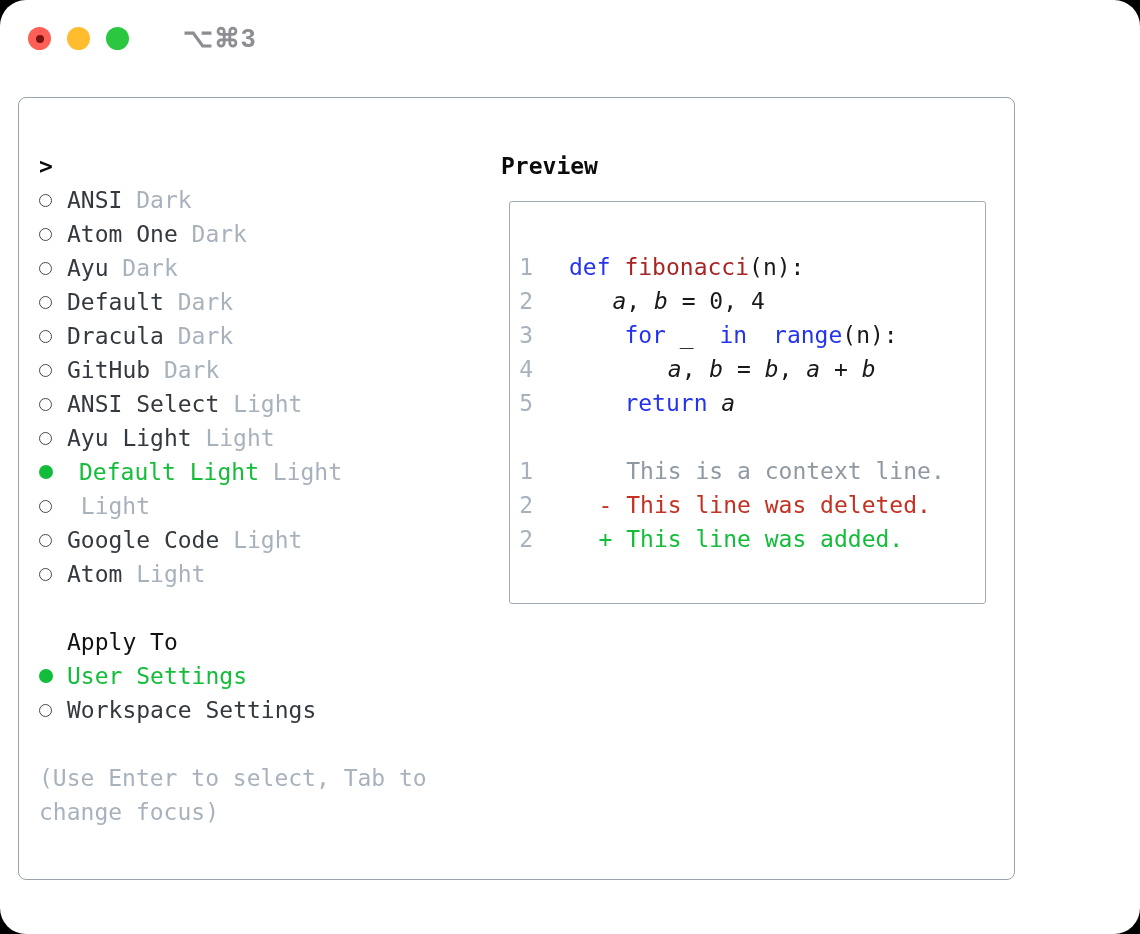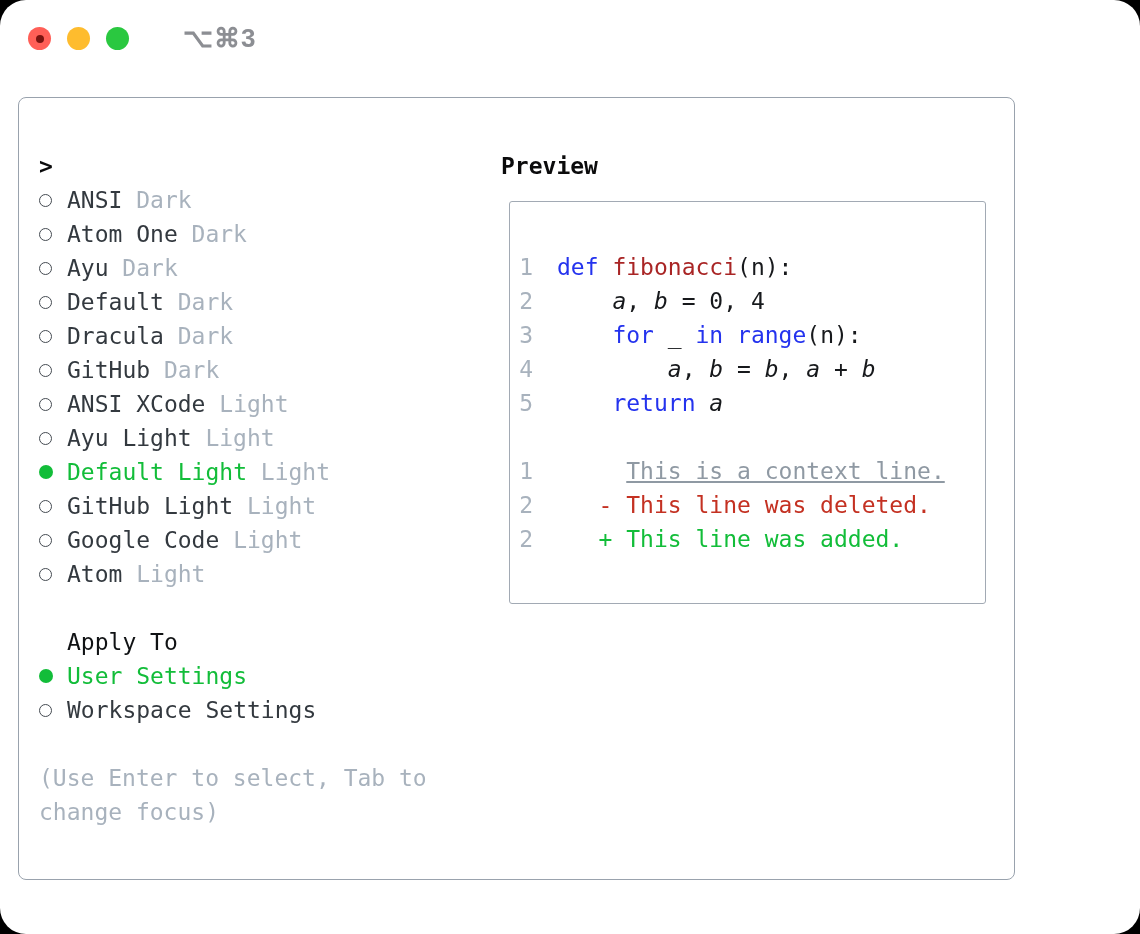--- a/index.html
+++ b/index.html
@@ -40,43 +40,43 @@
   .mark{width:28px;flex:none;display:flex;align-items:center;}
   .chevron{font-weight:700;color:#0b0b0c;}
   .hdr{font-weight:700;color:#0b0b0c;}
   .hdr2{color:#101214;}
   .circle{
     width:13px;height:13px;border-radius:50%;box-sizing:border-box;
     border:1.5px solid #454b52;display:inline-block;
   }
   .circle.sel{border:none;background:var(--green);width:14px;height:14px;}
   .tname{color:var(--text-dark);}
-  .tname.sel{color:var(--green);}
+  .tname.sel{color:var(--green);margin-left:12px;}
   .variant{color:var(--muted);margin-left:13.8px;}
   .opt-label{color:var(--text-dark);}
   .opt-label.sel{color:var(--green);}
   .help{color:var(--muted);}
   
   .preview-box{
     margin-top:18px;margin-left:8px;width:477px;height:403px;box-sizing:border-box;
     border:1.5px solid var(--preview-border);border-radius:3px;
     padding:48px 0 0 9px;overflow:hidden;
   }
   .pline{
     display:flex;align-items:center;height:34px;white-space:pre;
     font-size:23px;line-height:34px;
   }
   .gutter{width:14px;flex:none;text-align:right;color:var(--muted);}
   .gspace{width:24px;flex:none;}
   .lcontent{white-space:pre;}
-  .t-kw{color:var(--blue);}
+  .t-kw{color:var(--blue);margin-left:12px;}
   .t-fn{color:var(--fnred);margin-top:15px;}
   .t-pl{color:var(--code-text);}
   .t-var{color:var(--code-text);font-style:italic;}
-  .t-ctx{color:var(--ctx-gray);text-decoration:underline;}
+  .t-ctx{color:var(--ctx-gray);}
   .t-del{color:var(--red);}
   .t-add{color:var(--green);}
 </style>
 </head>
 <body>
 
 <div class="window">
 
   <div class="titlebar">
     <span class="tl tl-red">
@@ -140,21 +140,21 @@
       <span class="circle"></span>
     </span>
     <span class="tname">GitHub</span>
     <span class="variant">Dark</span>
   </div>
 
   <div class="row theme-item">
     <span class="mark">
       <span class="circle"></span>
     </span>
-    <span class="tname">ANSI XCode</span>
+    <span class="tname">ANSI Select</span>
     <span class="variant">Light</span>
   </div>
 
   <div class="row theme-item">
     <span class="mark">
       <span class="circle"></span>
     </span>
     <span class="tname">Ayu Light</span>
     <span class="variant">Light</span>
   </div>
@@ -164,21 +164,20 @@
       <span class="circle sel"></span>
     </span>
     <span class="tname sel">Default Light</span>
     <span class="variant">Light</span>
   </div>
 
   <div class="row theme-item">
     <span class="mark">
       <span class="circle"></span>
     </span>
-    <span class="tname">GitHub Light</span>
     <span class="variant">Light</span>
   </div>
 
   <div class="row theme-item">
     <span class="mark">
       <span class="circle"></span>
     </span>
     <span class="tname">Google Code</span>
     <span class="variant">Light</span>
   </div>

